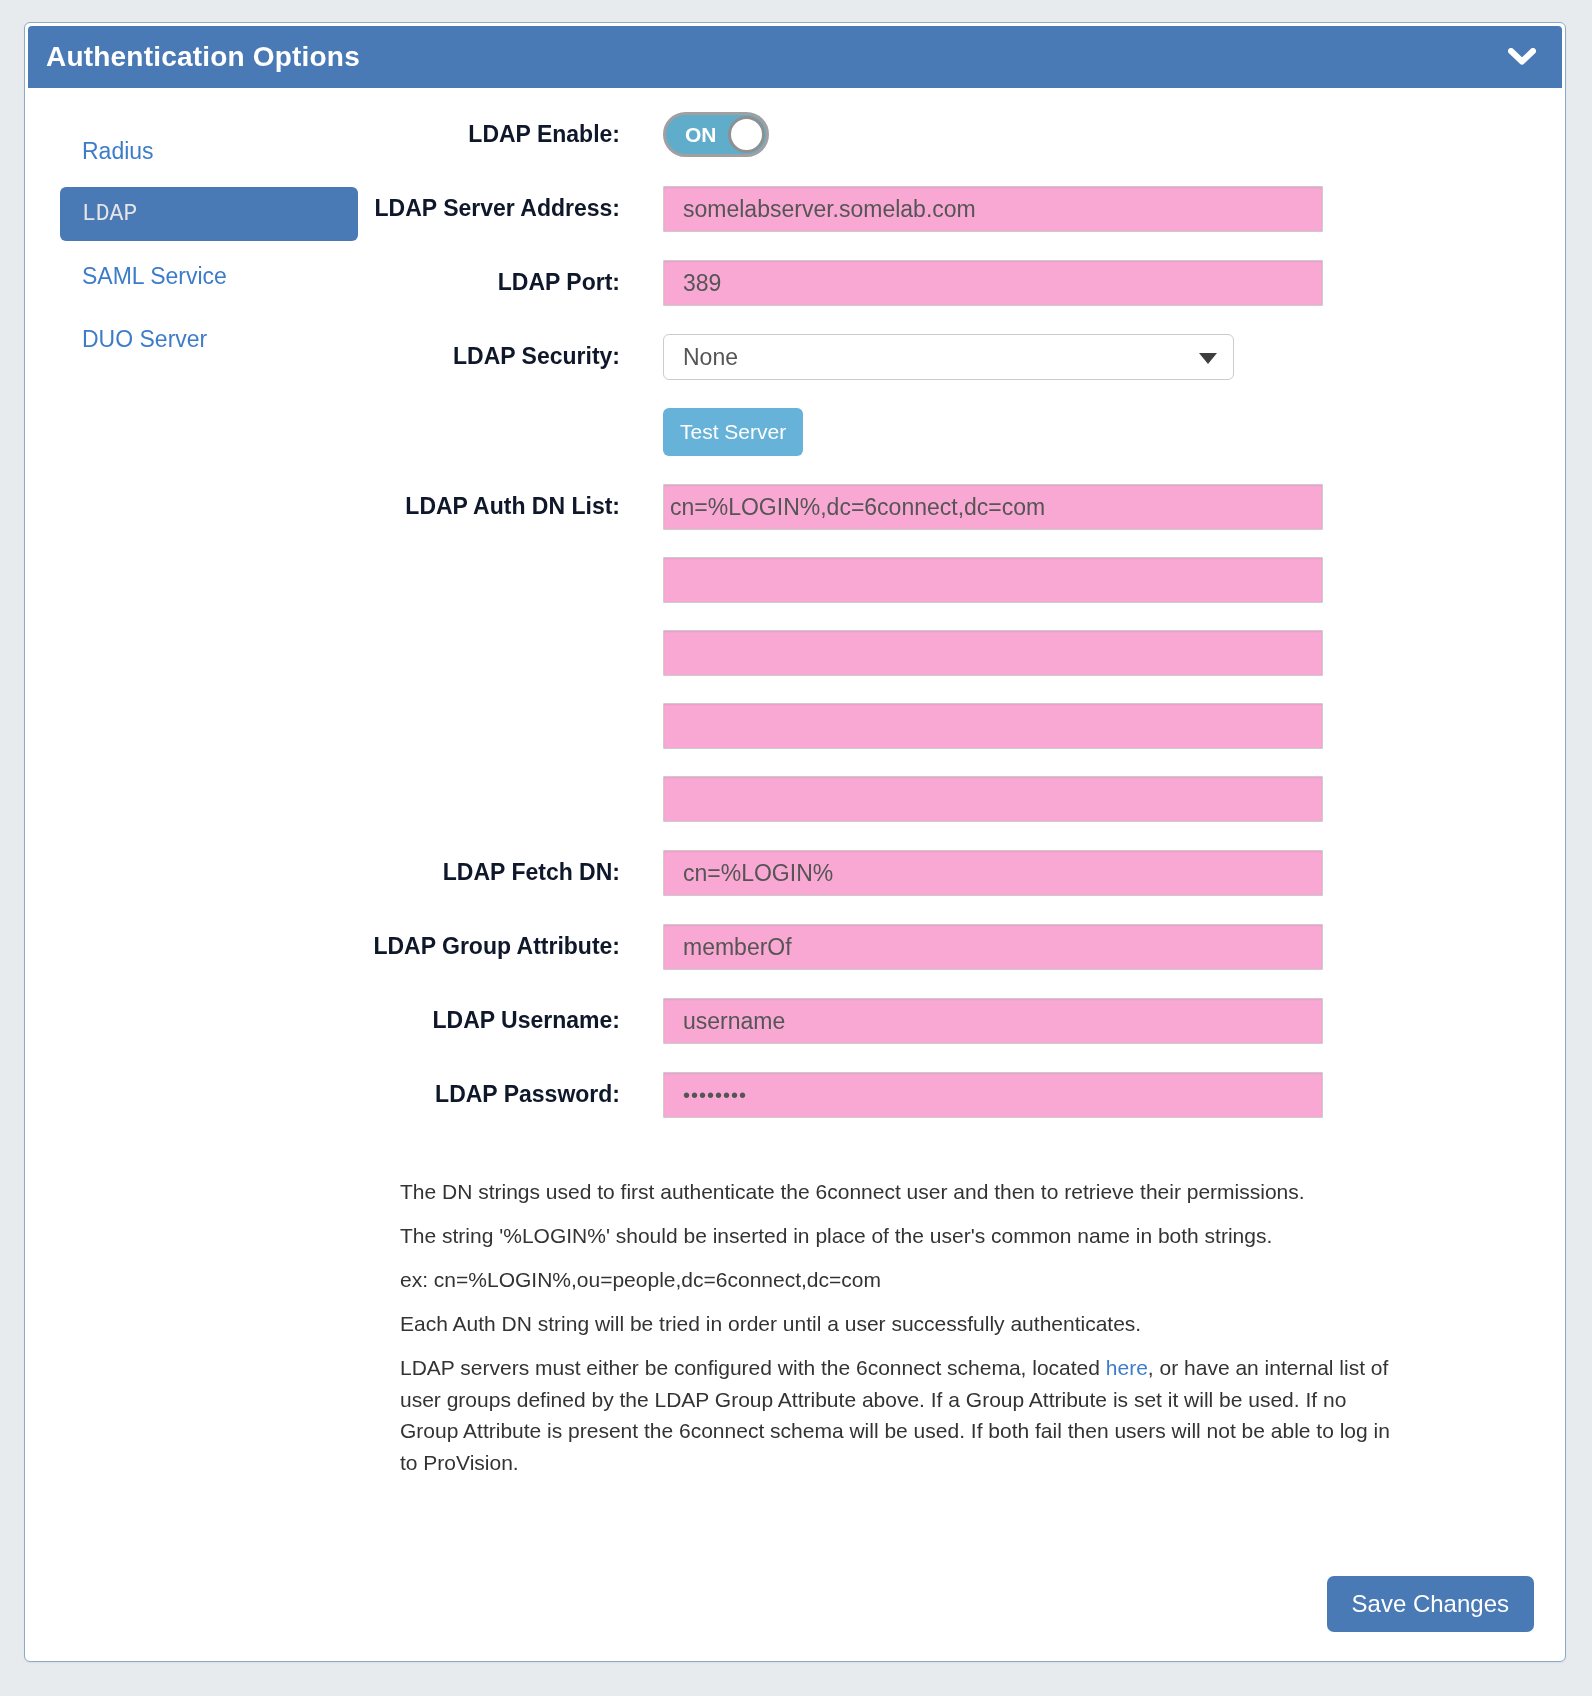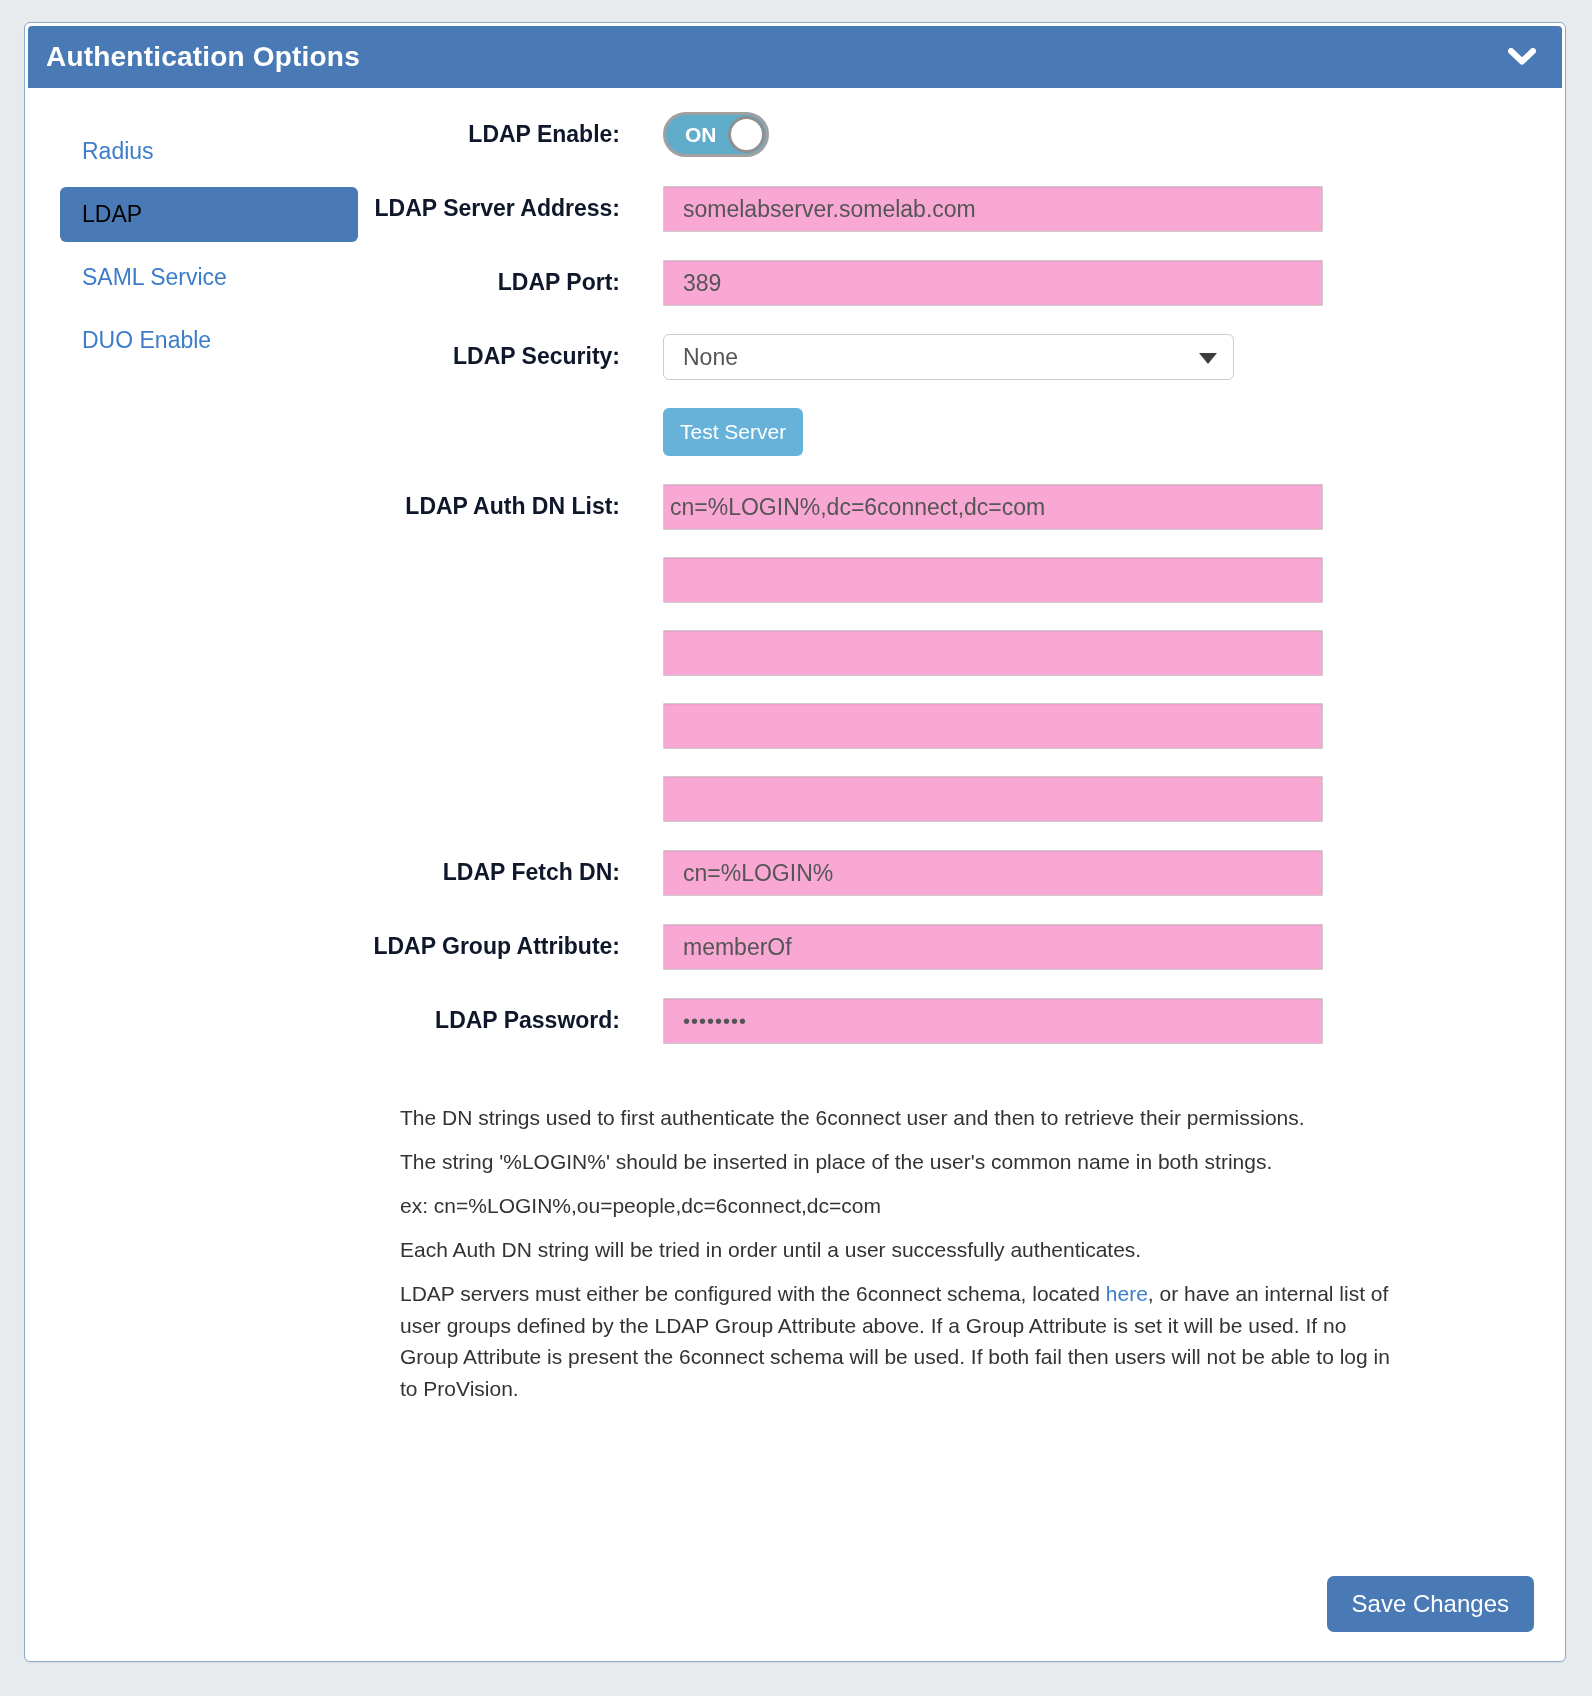--- a/index.html
+++ b/index.html
@@ -39,21 +39,22 @@
   .tab {
     font-size: 23px;
     color: #3d7cc9;
     padding: 14px 22px;
     margin-bottom: 8px;
     border-radius: 6px;
     cursor: pointer;
   }
   .tab.selected {
     background: #4a7ab5;
-    color: #000000;
+    color: #e5e5e5;
+    font-family: Liberation Mono, monospace;
   }
 
   
   .form { flex: 1; display: flex; flex-direction: column; }
   .row { display: flex; align-items: flex-start; margin-bottom: 28px; }
   .row .label {
     width: 262px;
     flex: 0 0 262px;
     margin-right: 43px;
     text-align: right;
@@ -192,21 +193,21 @@
         </svg>
       </span>
     </div>
 
     <div class="panel-body">
 
       <nav class="tabs">
         <div class="tab">Radius</div>
         <div class="tab selected">LDAP</div>
         <div class="tab">SAML Service</div>
-        <div class="tab">DUO Enable</div>
+        <div class="tab">DUO Server</div>
       </nav>
 
       <div class="form">
 
         <div class="row">
           <div class="label">LDAP Enable:</div>
           <div class="field">
             <div class="toggle">
               <span class="toggle-text">ON</span>
               <span class="toggle-knob"></span>
@@ -263,20 +264,26 @@
           </div>
         </div>
 
         <div class="row">
           <div class="label">LDAP Group Attribute:</div>
           <div class="field">
             <input class="text" type="text" value="memberOf" style="">
           </div>
         </div>
 
+        <div class="row">
+          <div class="label">LDAP Username:</div>
+          <div class="field">
+            <input class="text" type="text" value="username" style="">
+          </div>
+        </div>
 
         <div class="row">
           <div class="label">LDAP Password:</div>
           <div class="field">
             <input class="text password" type="text" value="••••••••" style="">
           </div>
         </div>
 
         <div class="description">
           <p>The DN strings used to first authenticate the 6connect user and then to retrieve their permissions.</p>

